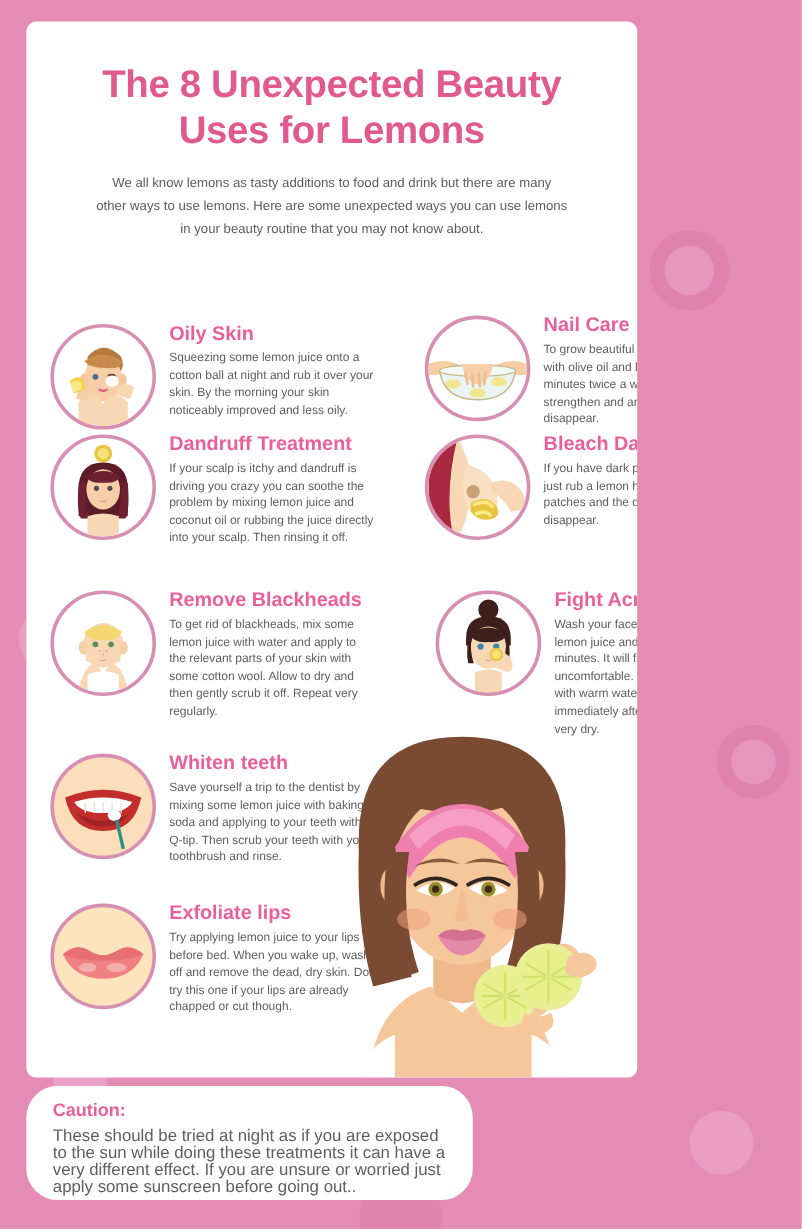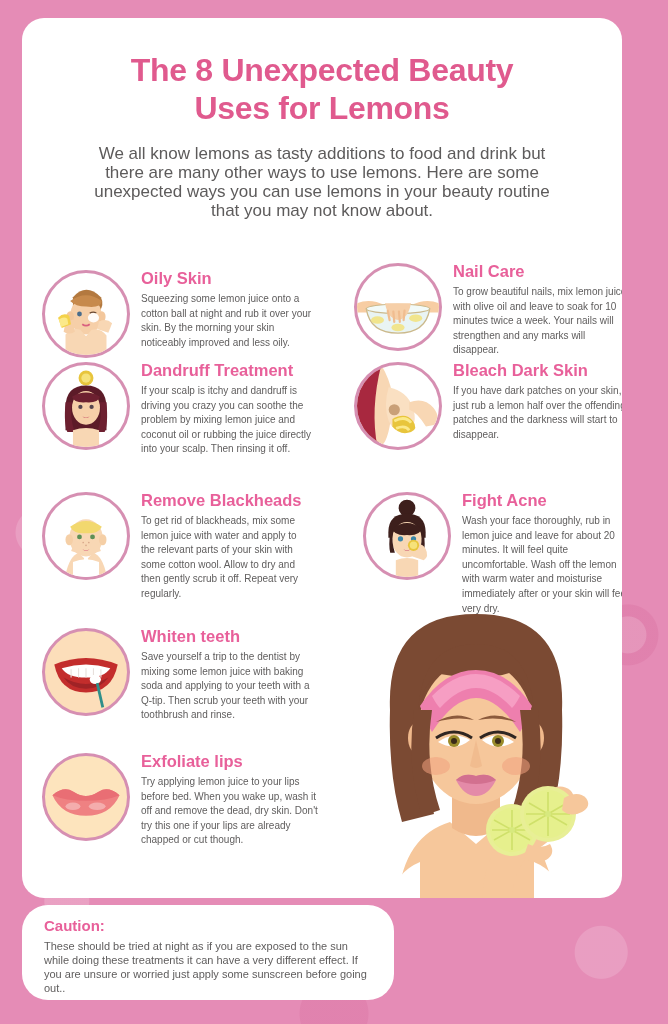--- a/index.html
+++ b/index.html
@@ -25,33 +25,33 @@
       radial-gradient(circle at 6% 52%, rgba(255,255,255,.16) 0 24px, transparent 25px),
       radial-gradient(circle at 94% 62%, rgba(255,255,255,.16) 0 18px, transparent 19px),
       radial-gradient(circle at 94% 62%, rgba(214,106,155,.30) 0 30px, transparent 31px),
       radial-gradient(circle at 10% 88%, rgba(255,255,255,.18) 0 22px, transparent 23px),
       radial-gradient(circle at 90% 93%, rgba(255,255,255,.16) 0 26px, transparent 27px),
       radial-gradient(circle at 50% 99%, rgba(214,106,155,.28) 0 34px, transparent 35px);
     pointer-events:none;
   }
   
   .card{
-    position:absolute;left:22px;top:18px;width:600px;height:880px;
-    background:#ffffff;border-radius:22px;overflow:hidden;
+    position:absolute;left:22px;top:18px;width:509px;height:880px;
+    background:#ffffff;border-radius:8px;overflow:hidden;
   }
   
   .title{
     text-align:center;color:#e05a8e;
     font-size:32px;line-height:38px;font-weight:bold;
     letter-spacing:-.3px;
     margin:33px 42px 0 42px;
   }
   .intro{
     text-align:center;color:#5d5b5b;
-    font-size:17px;line-height:19px;
+    font-size:11px;line-height:19px;
     margin:17px 58px 0 58px;
   }
   
   .tips{position:absolute;left:0;top:210px;width:624px;}
   .row{display:flex;}
   .tip{display:flex;width:312px;box-sizing:border-box;padding:0 14px 0 20px;}
   .tip.full{width:312px;}
   .badge{
     flex:0 0 auto;width:88px;height:88px;border-radius:50%;
     border:3px solid #d68fb2;box-sizing:border-box;
@@ -72,21 +72,21 @@
   .r4{height:125px;} .r5{height:125px;}
   
   .woman{position:absolute;right:0px;bottom:0px;width:290px;height:300px;}
   
   .caution{
     position:absolute;left:22px;top:905px;width:372px;height:95px;
     background:#ffffff;border-radius:26px;box-sizing:border-box;
     padding:12px 20px 0 22px;
   }
   .caution h3{margin:0 0 5px 0;color:#e8609a;font-size:15px;font-weight:bold;}
-  .caution p{margin:0;color:#5f5d5d;font-size:11px;line-height:14px;}
+  .caution p{margin:0;color:#5f5d5d;font-size:14px;line-height:14px;}
 </style>
 </head>
 <body>
 
 <div id="poster">
   <div class="pattern"></div>
 
   <div class="card">
 
     <h1 class="title">

